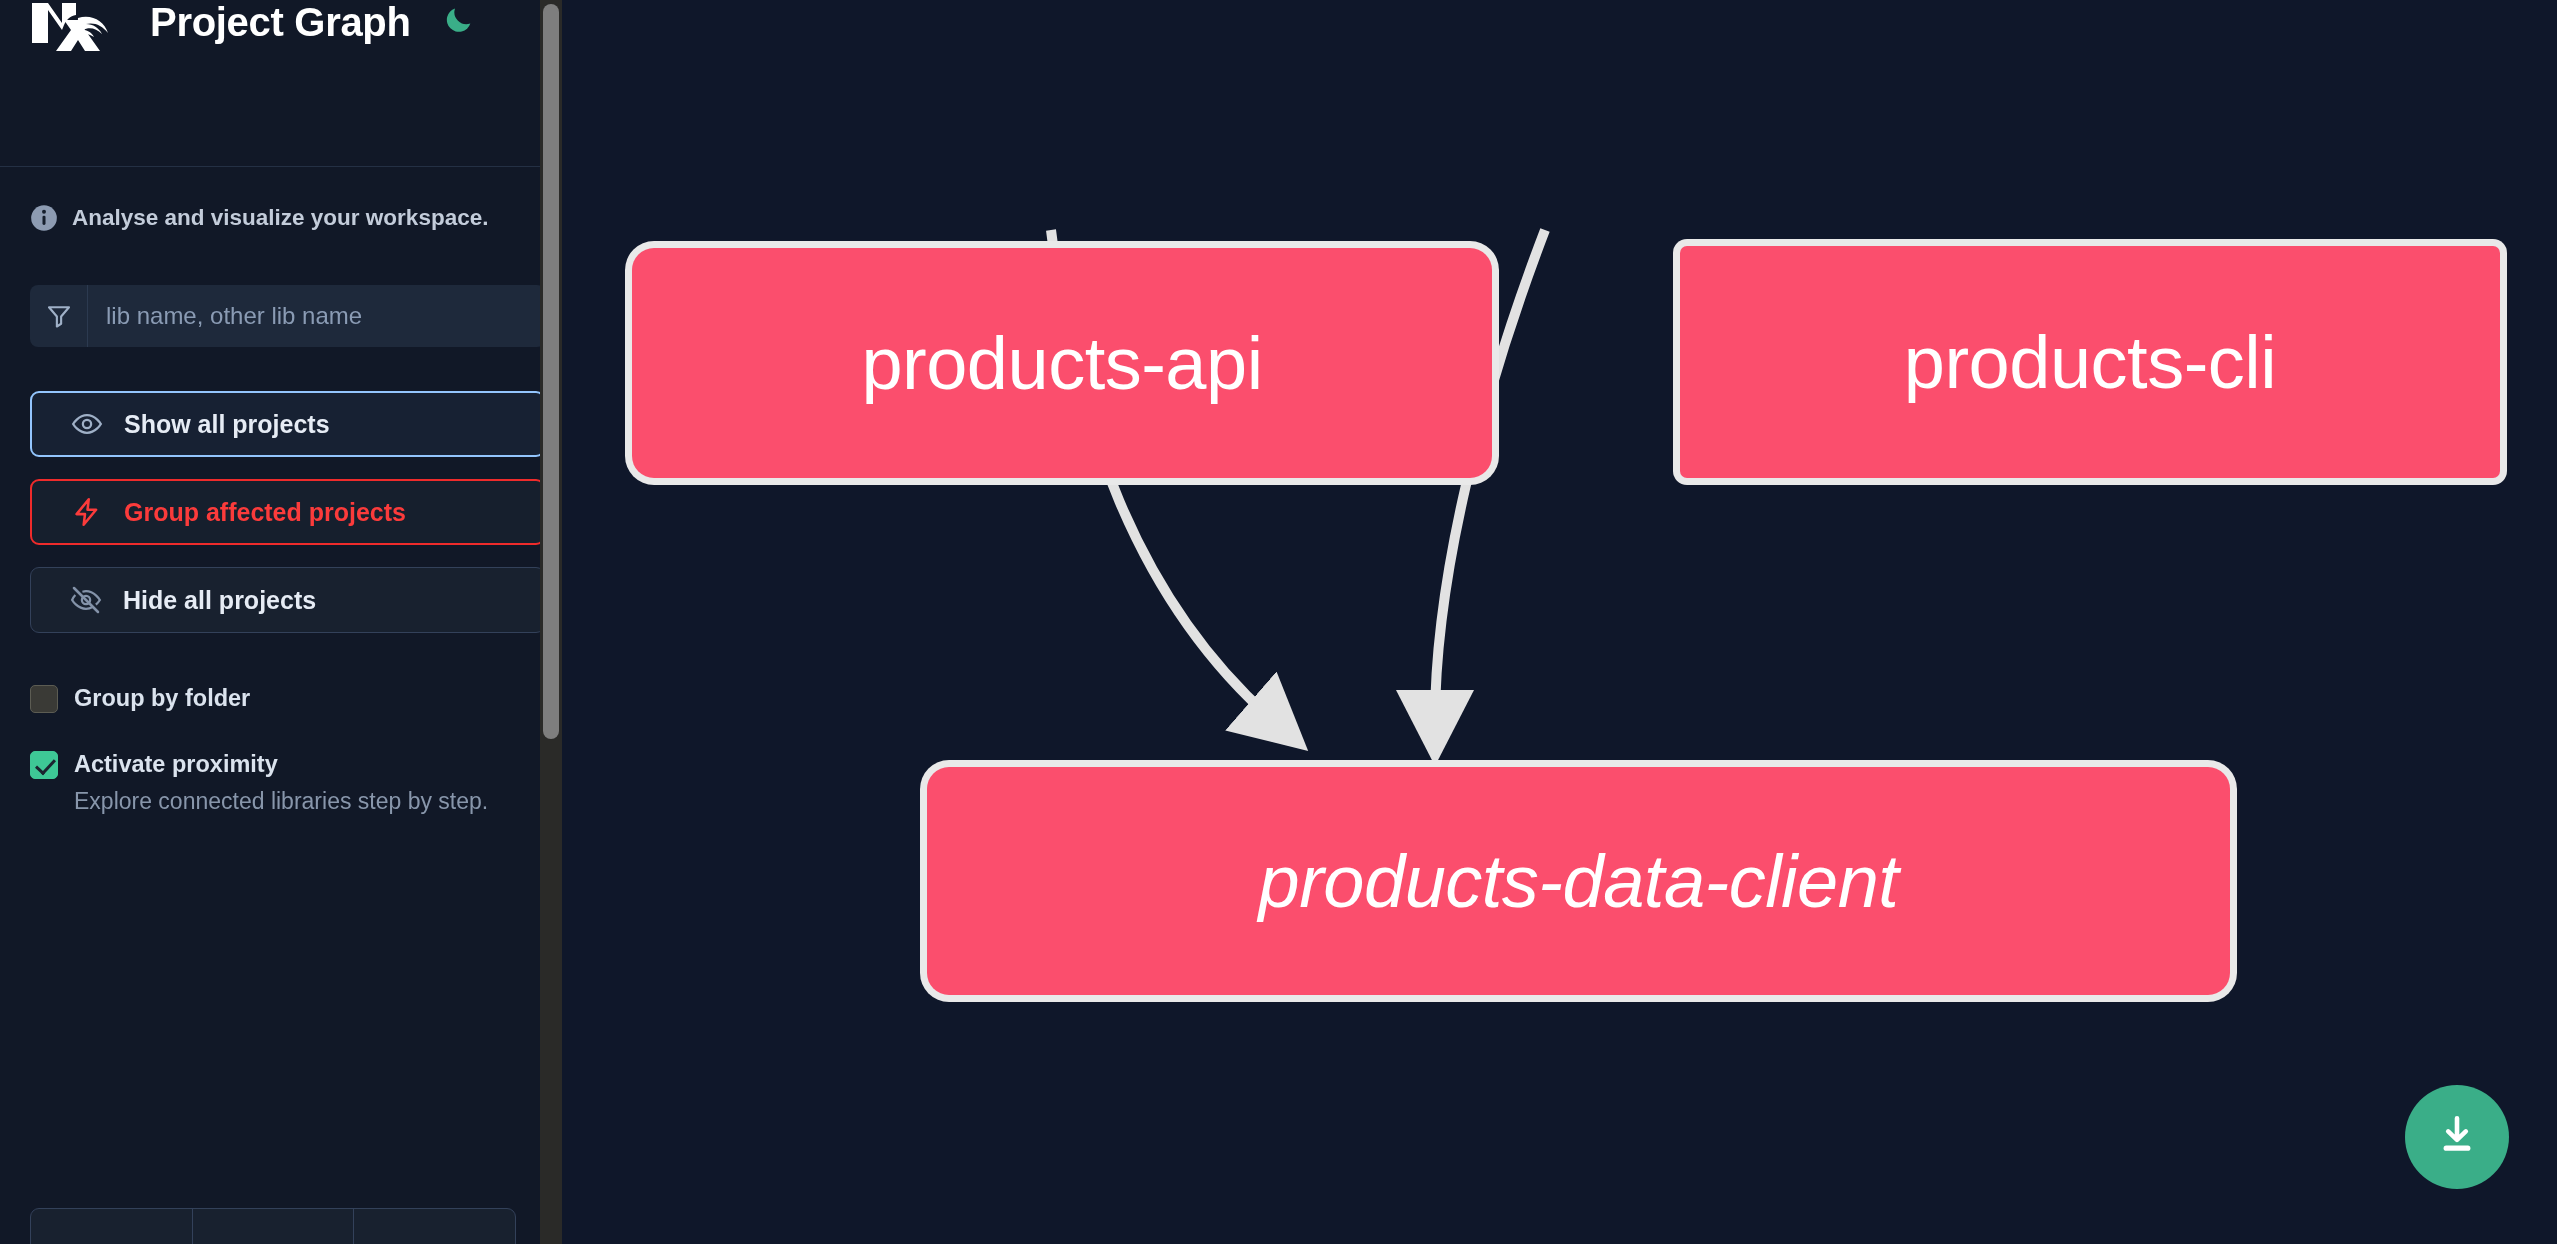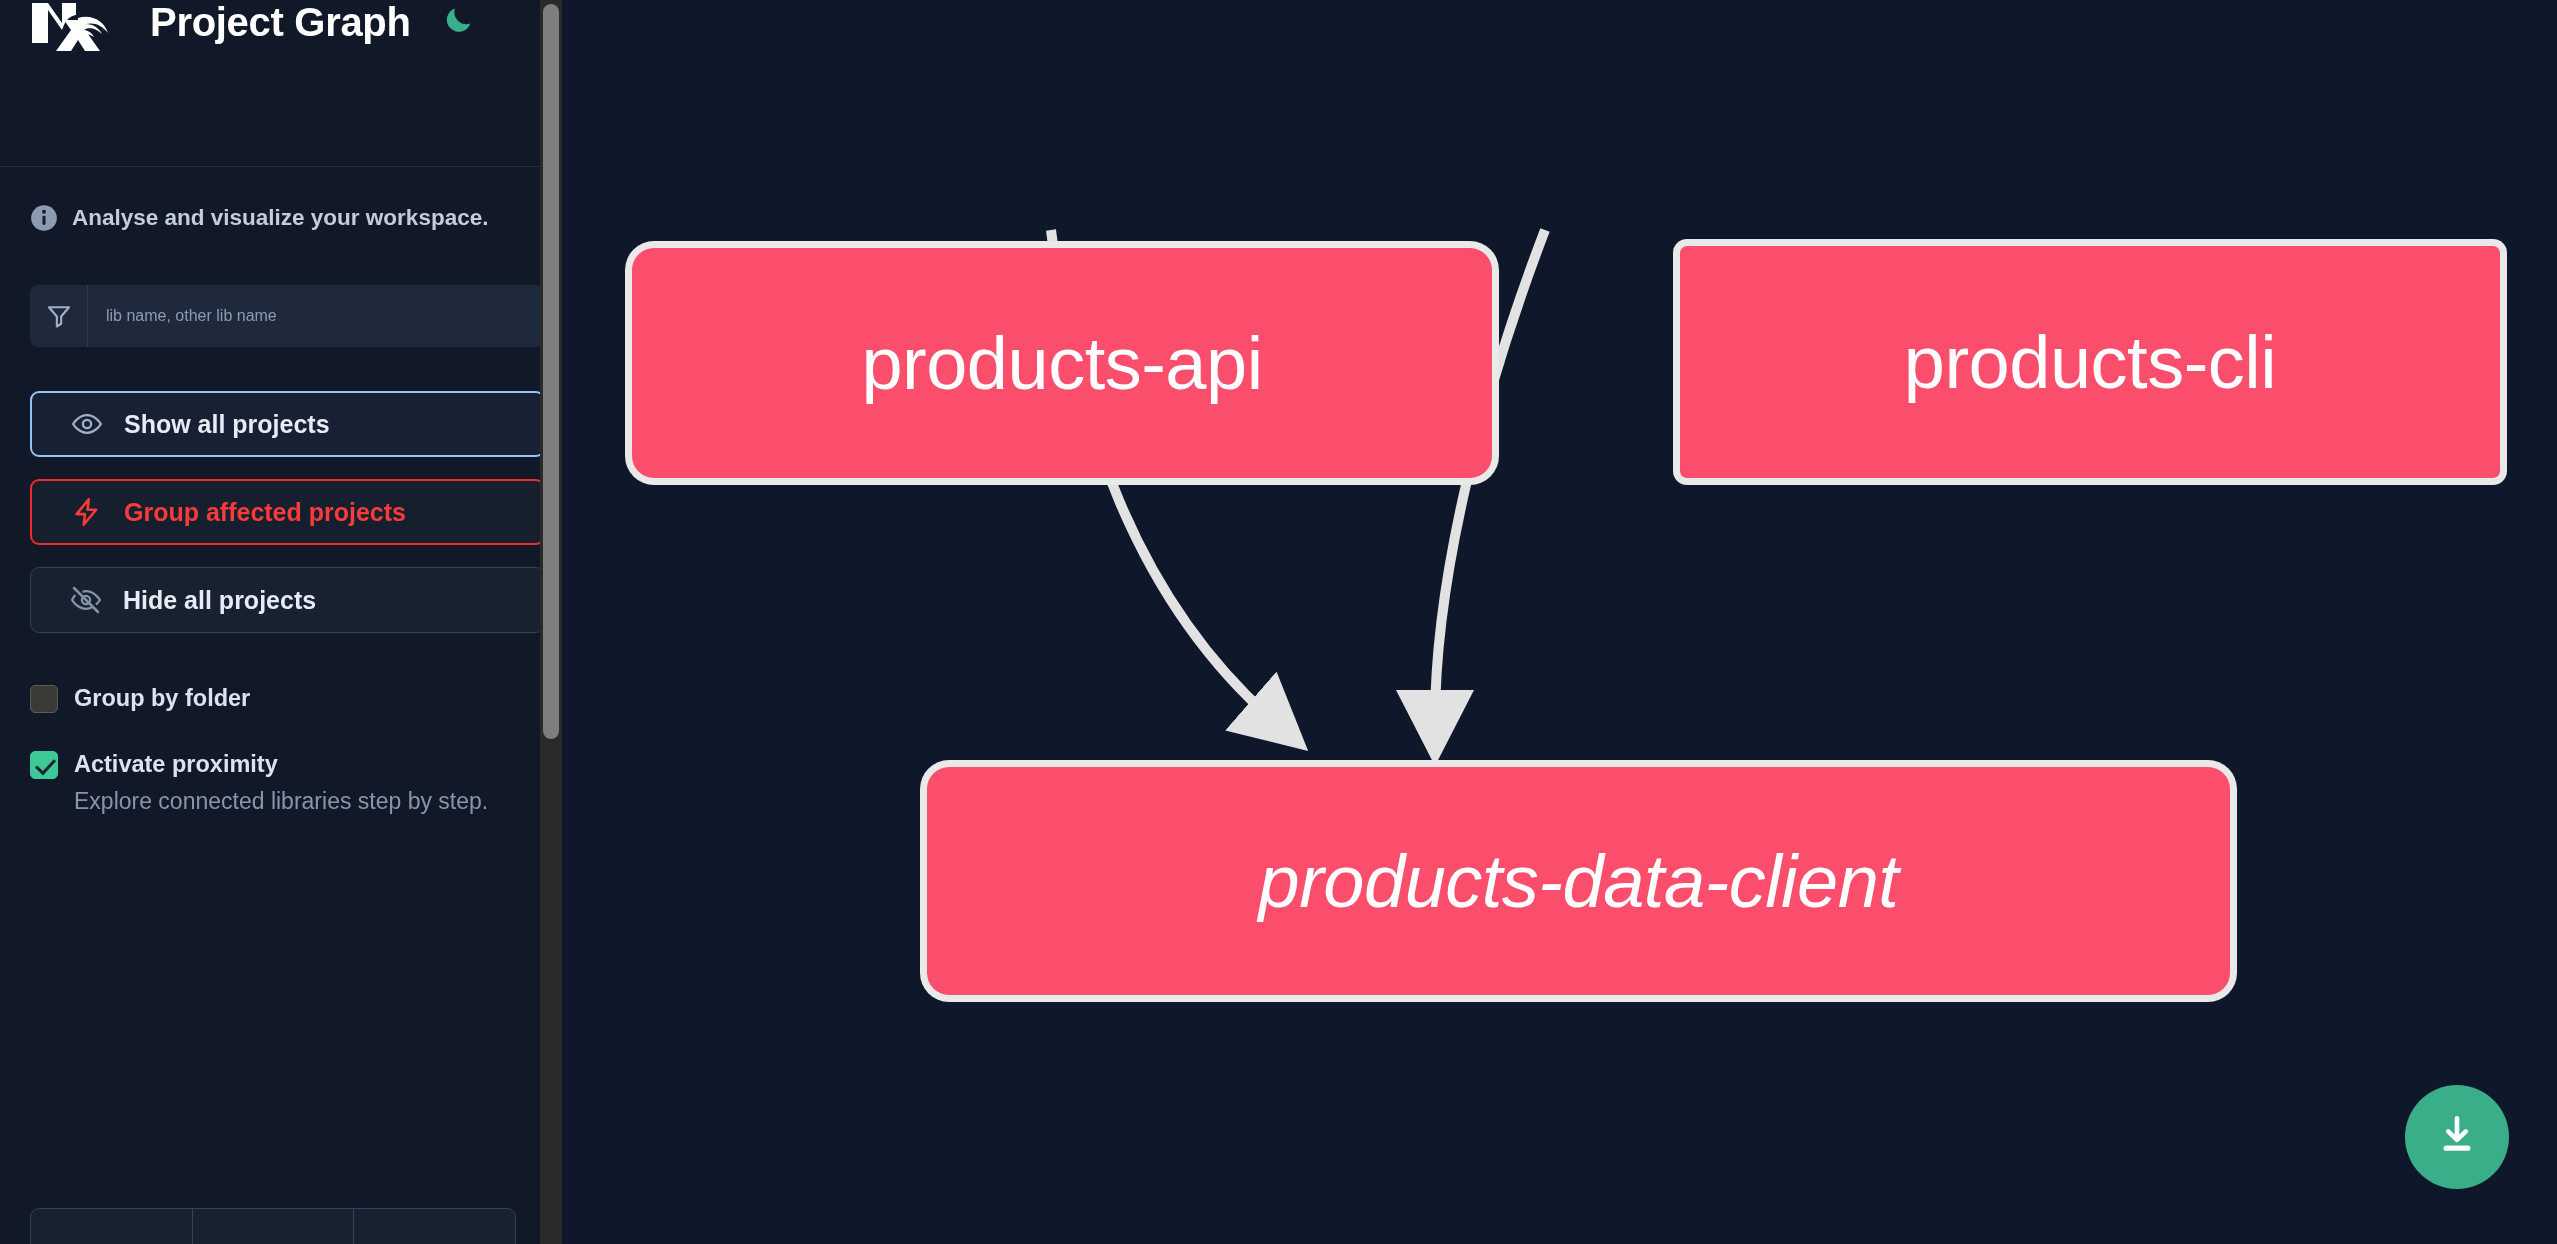--- a/index.html
+++ b/index.html
@@ -88,21 +88,21 @@
     border-right: 1px solid #2c3a50;
     flex: 0 0 58px;
   }
   .search-input {
     flex: 1 1 auto;
     background: transparent;
     border: none;
     outline: none;
     color: #86efac;
     font-family: "Liberation Sans", sans-serif;
-    font-size: 16px;
+    font-size: 24px;
     padding: 15px 18px;
   }
   .search-input::placeholder { color: #8a9bb4; }
 
   
   .chk-row {
     display: flex;
     gap: 16px;
     margin-top: 28px;
     cursor: pointer;

